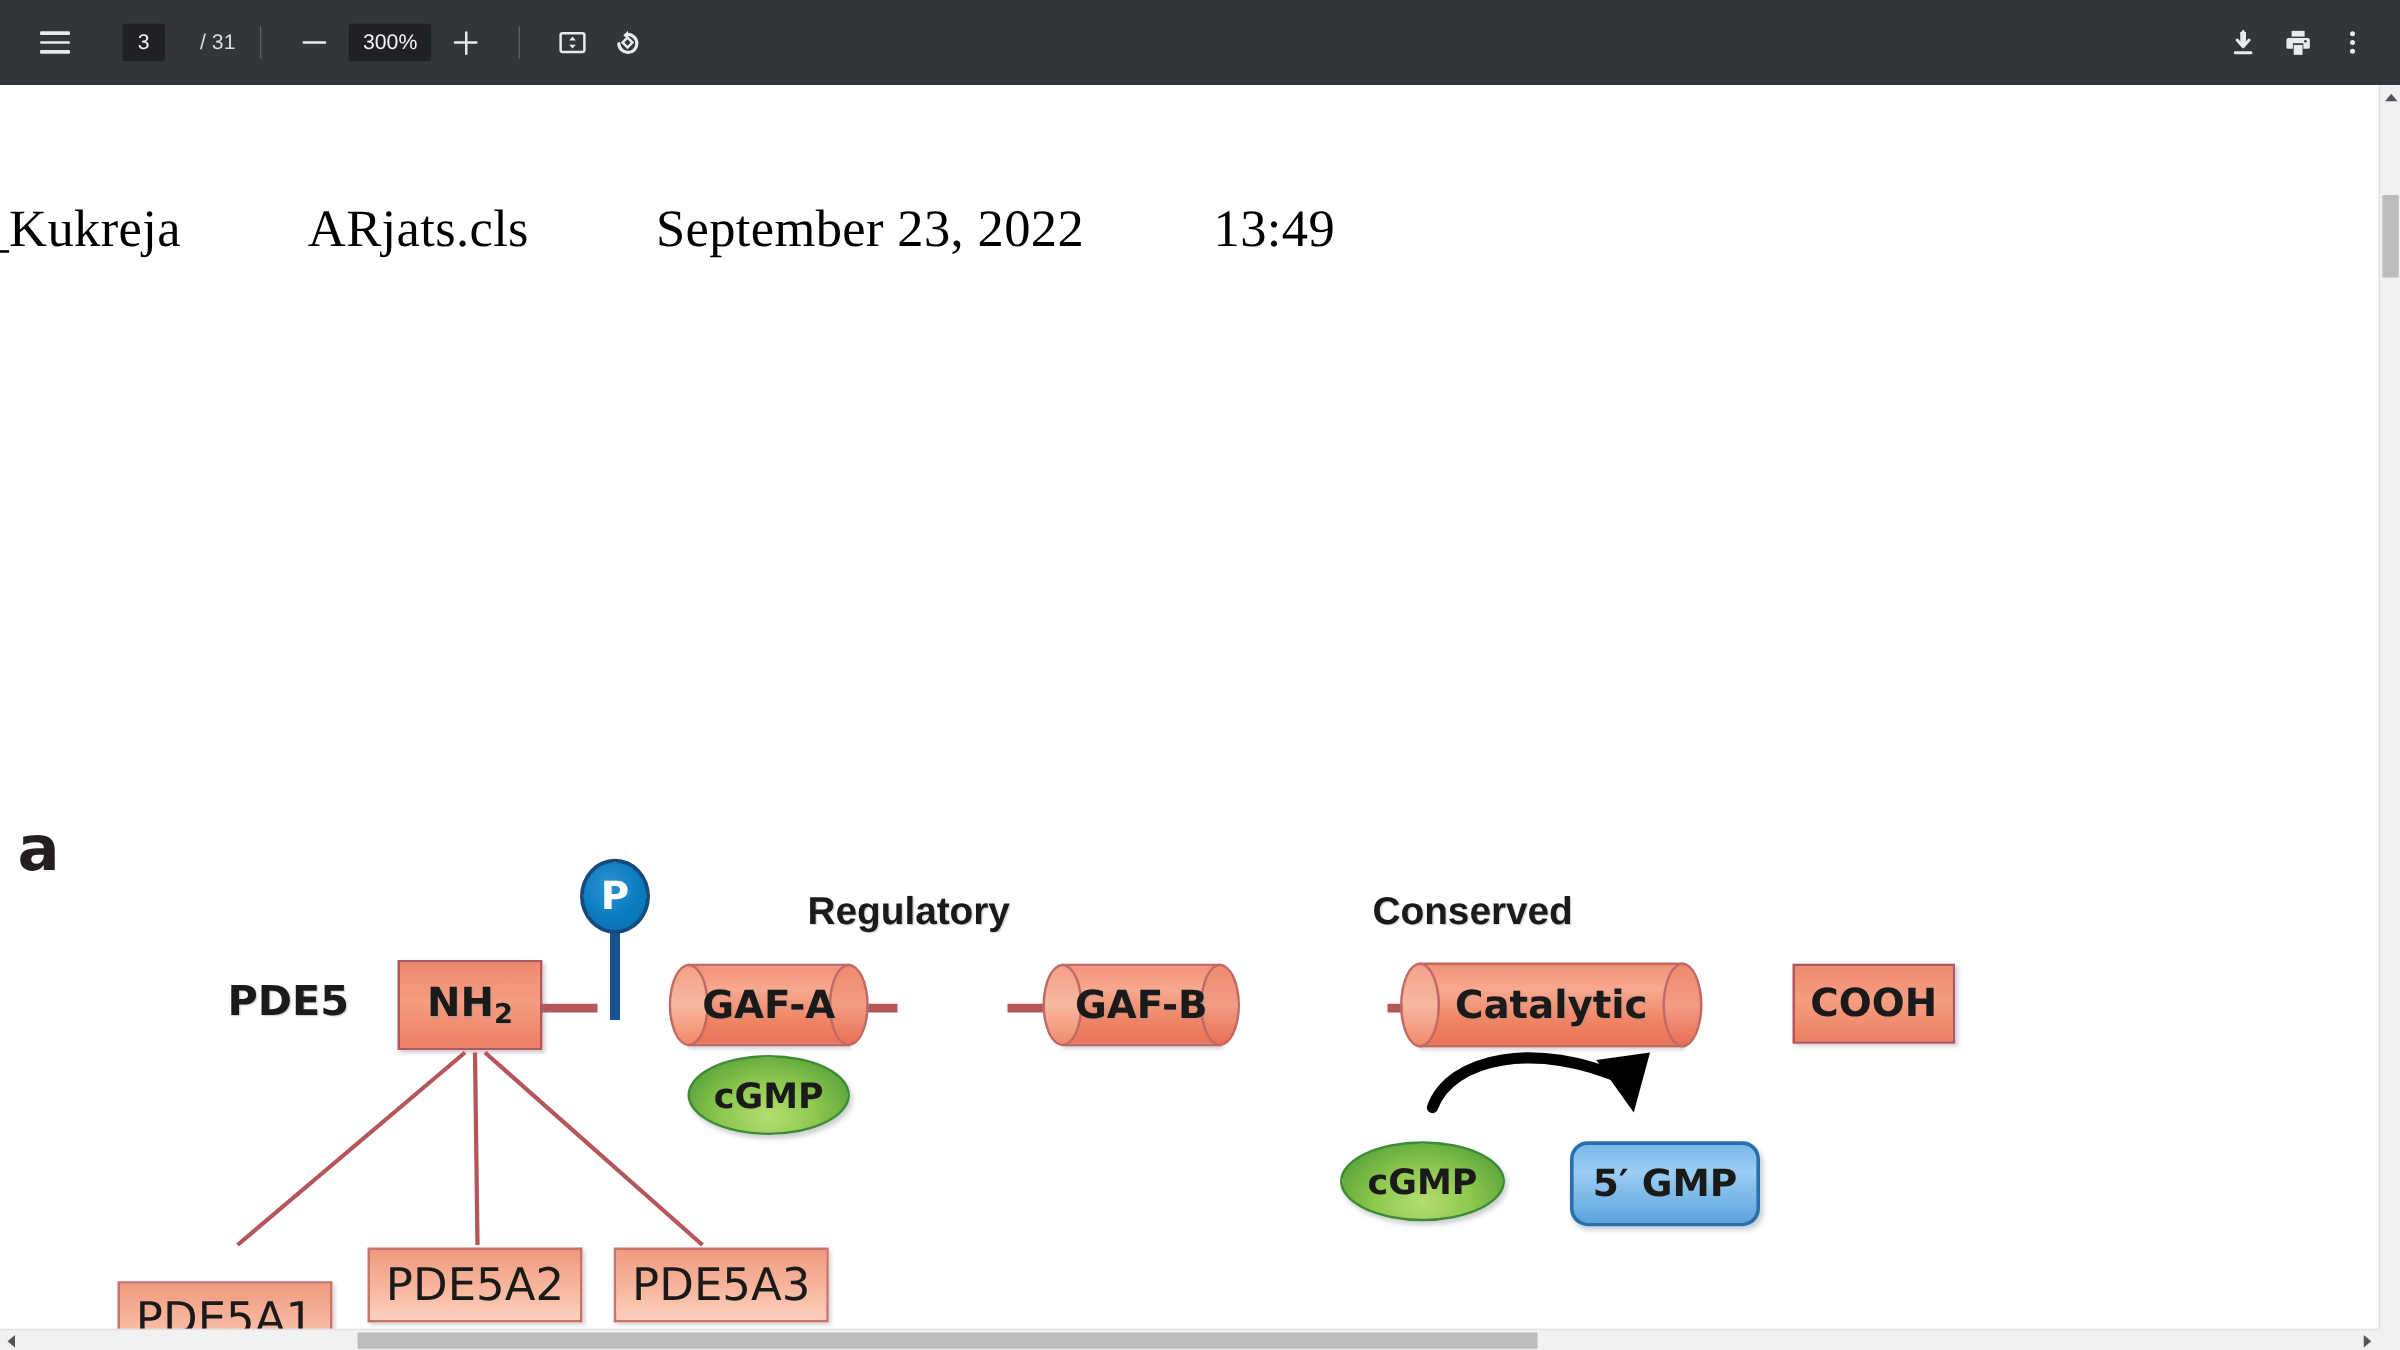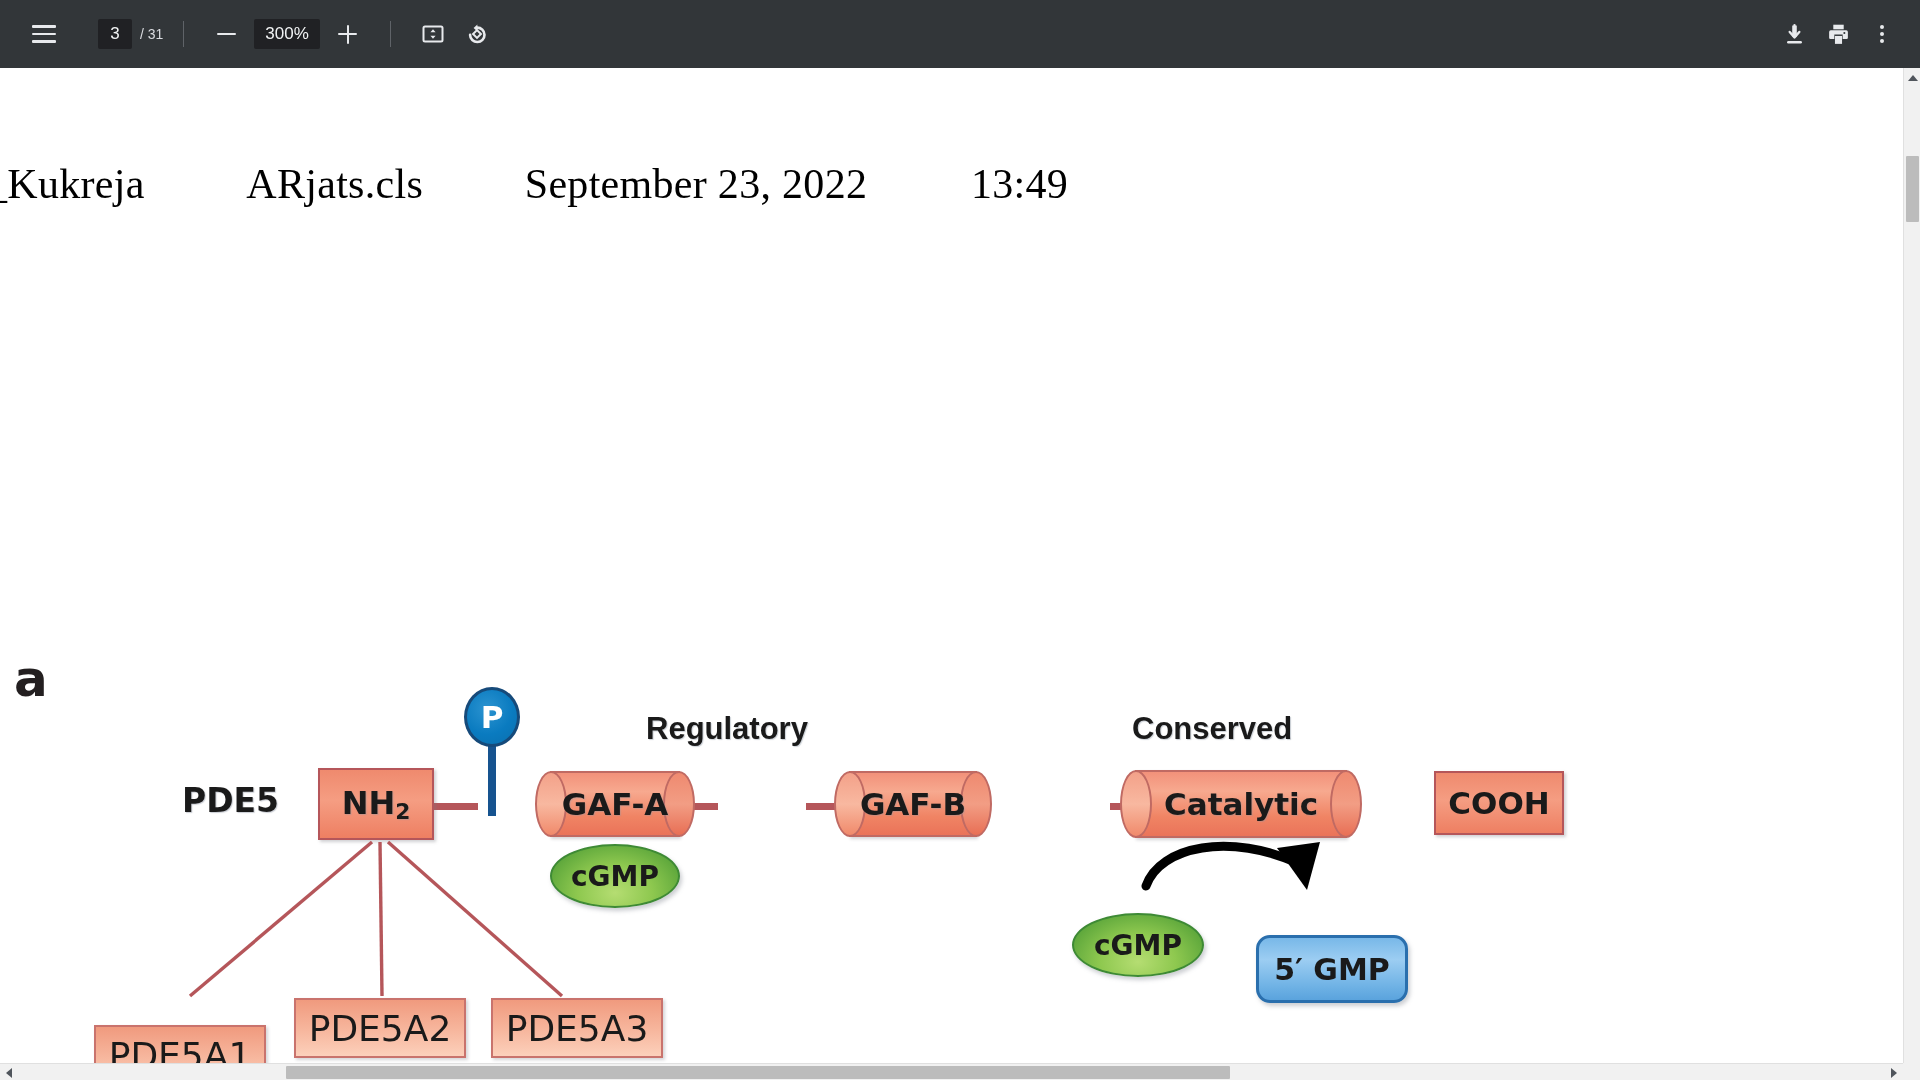--- a/index.html
+++ b/index.html
@@ -57,23 +57,23 @@
     border: none;
     color: #f1f3f4;
     font-size: 17px;
     font-family: "Liberation Sans", sans-serif;
     text-align: center;
     border-radius: 2px;
     outline: none;
     padding: 0;
   }
   #page-total {
-    font-size: 14px;
+    font-size: 17px;
     color: #dadce0;
-    margin-left: 8px;
+    margin-left: 28px;
     white-space: nowrap;
   }
 
   .tb-sep {
     width: 1px; height: 26px;
     background: #5f6368;
     margin: 0 20px;
     flex: 0 0 auto;
   }
 
@@ -148,21 +148,21 @@
   .dom-label {
     position: absolute;
     font-size: 31px;
     font-weight: 700;
     color: #1a1a1a;
     font-family: Liberation Sans, sans-serif;
     text-shadow: 1px 1px 1px rgba(140,150,165,0.45);
     white-space: nowrap;
   }
   #label-regulatory { left: 646px; top: 643px; }
-  #label-conserved  { left: 1132px; top: 643px; }
+  #label-conserved  { left: 1098px; top: 643px; }
 
   #pde5-label {
     position: absolute;
     left: 182px; top: 713px;
     font-size: 33px;
     font-weight: 700;
     color: #1a1a1a;
     font-family: "DejaVu Sans", sans-serif;
     text-shadow: 1px 1px 1px rgba(150,155,170,0.5);
   }
@@ -236,21 +236,20 @@
   #gmp5-box {
     position: absolute;
     border-radius: 14px;
     background: linear-gradient(to bottom, #78b8e8 0%, #9ccdf2 35%, #72b4e6 75%, #5aa3dd 100%);
     border: 3px solid #2a6fad;
     display: flex; align-items: center; justify-content: center;
     font-family: "DejaVu Sans", sans-serif;
     font-weight: 700;
     color: #1a1a1a;
     box-shadow: 2px 3px 4px rgba(110,115,125,0.35);
-    margin-top: 22px;
   }
 
   
   #phospho-circle {
     position: absolute;
     width: 56px; height: 60px;
     border-radius: 50%;
     background: radial-gradient(circle at 40% 35%, #2b93d0 0%, #0a7bc0 55%, #0a6fae 100%);
     border: 3px solid #164a7a;
     display: flex; align-items: center; justify-content: center;

